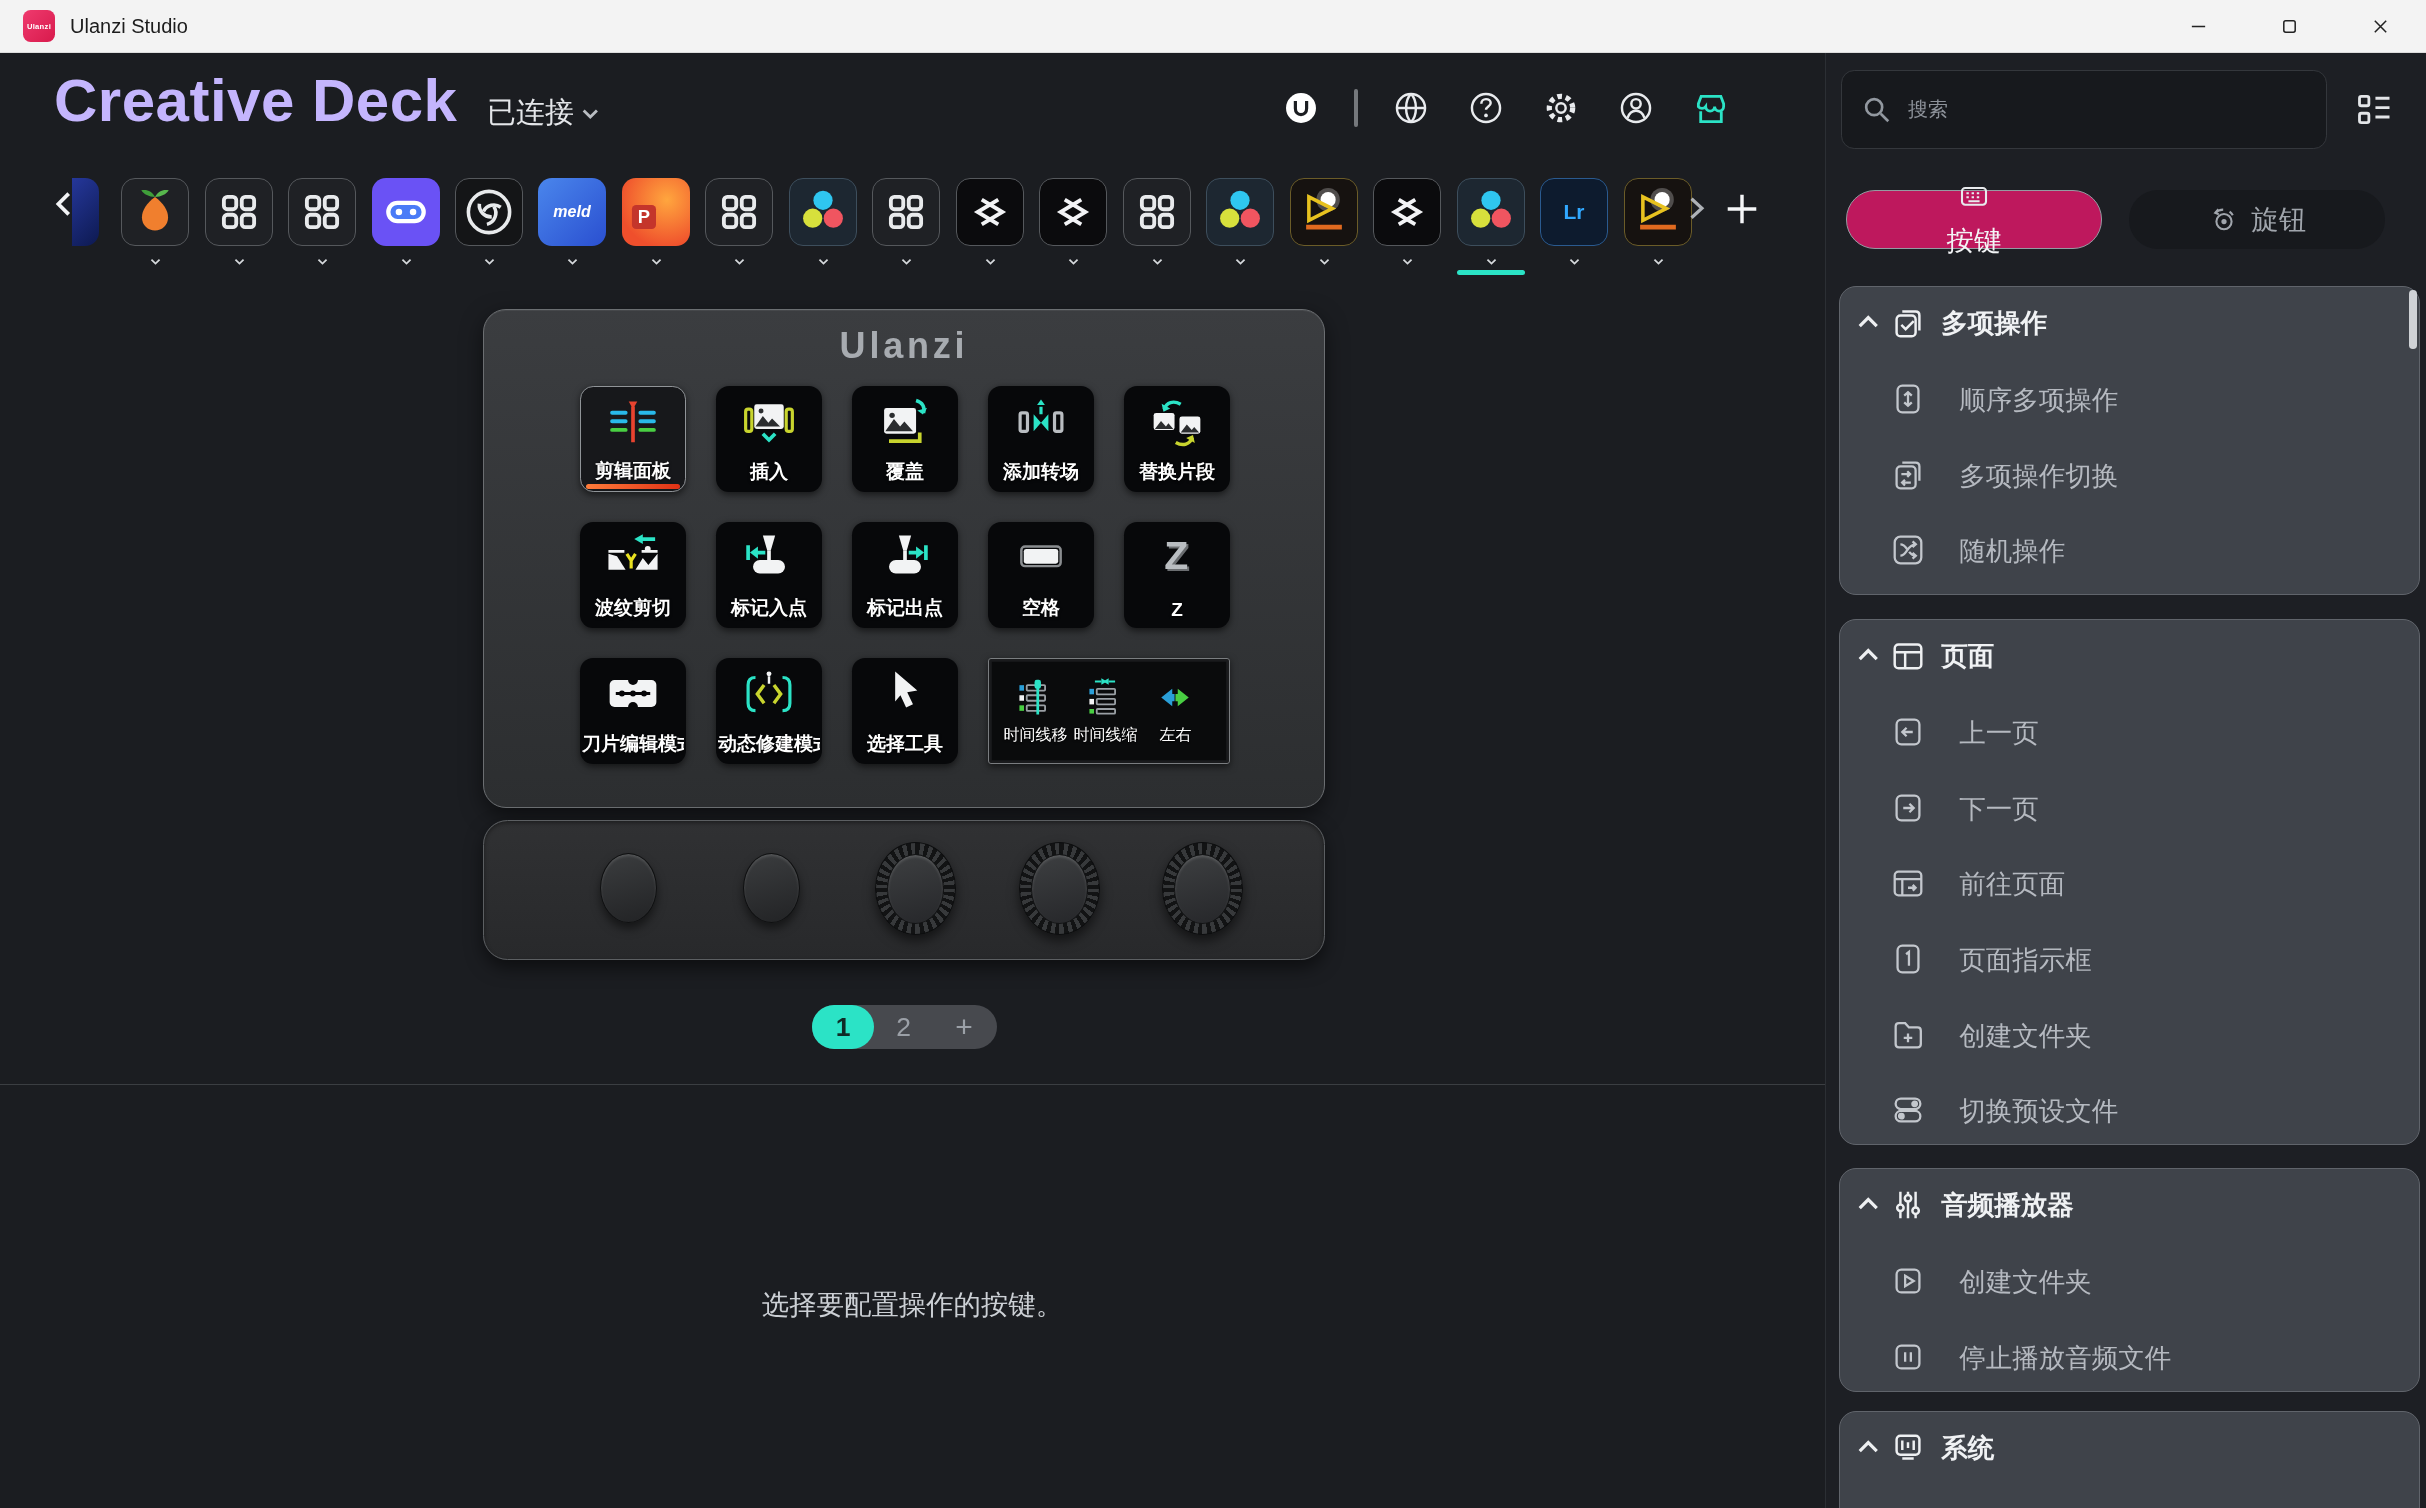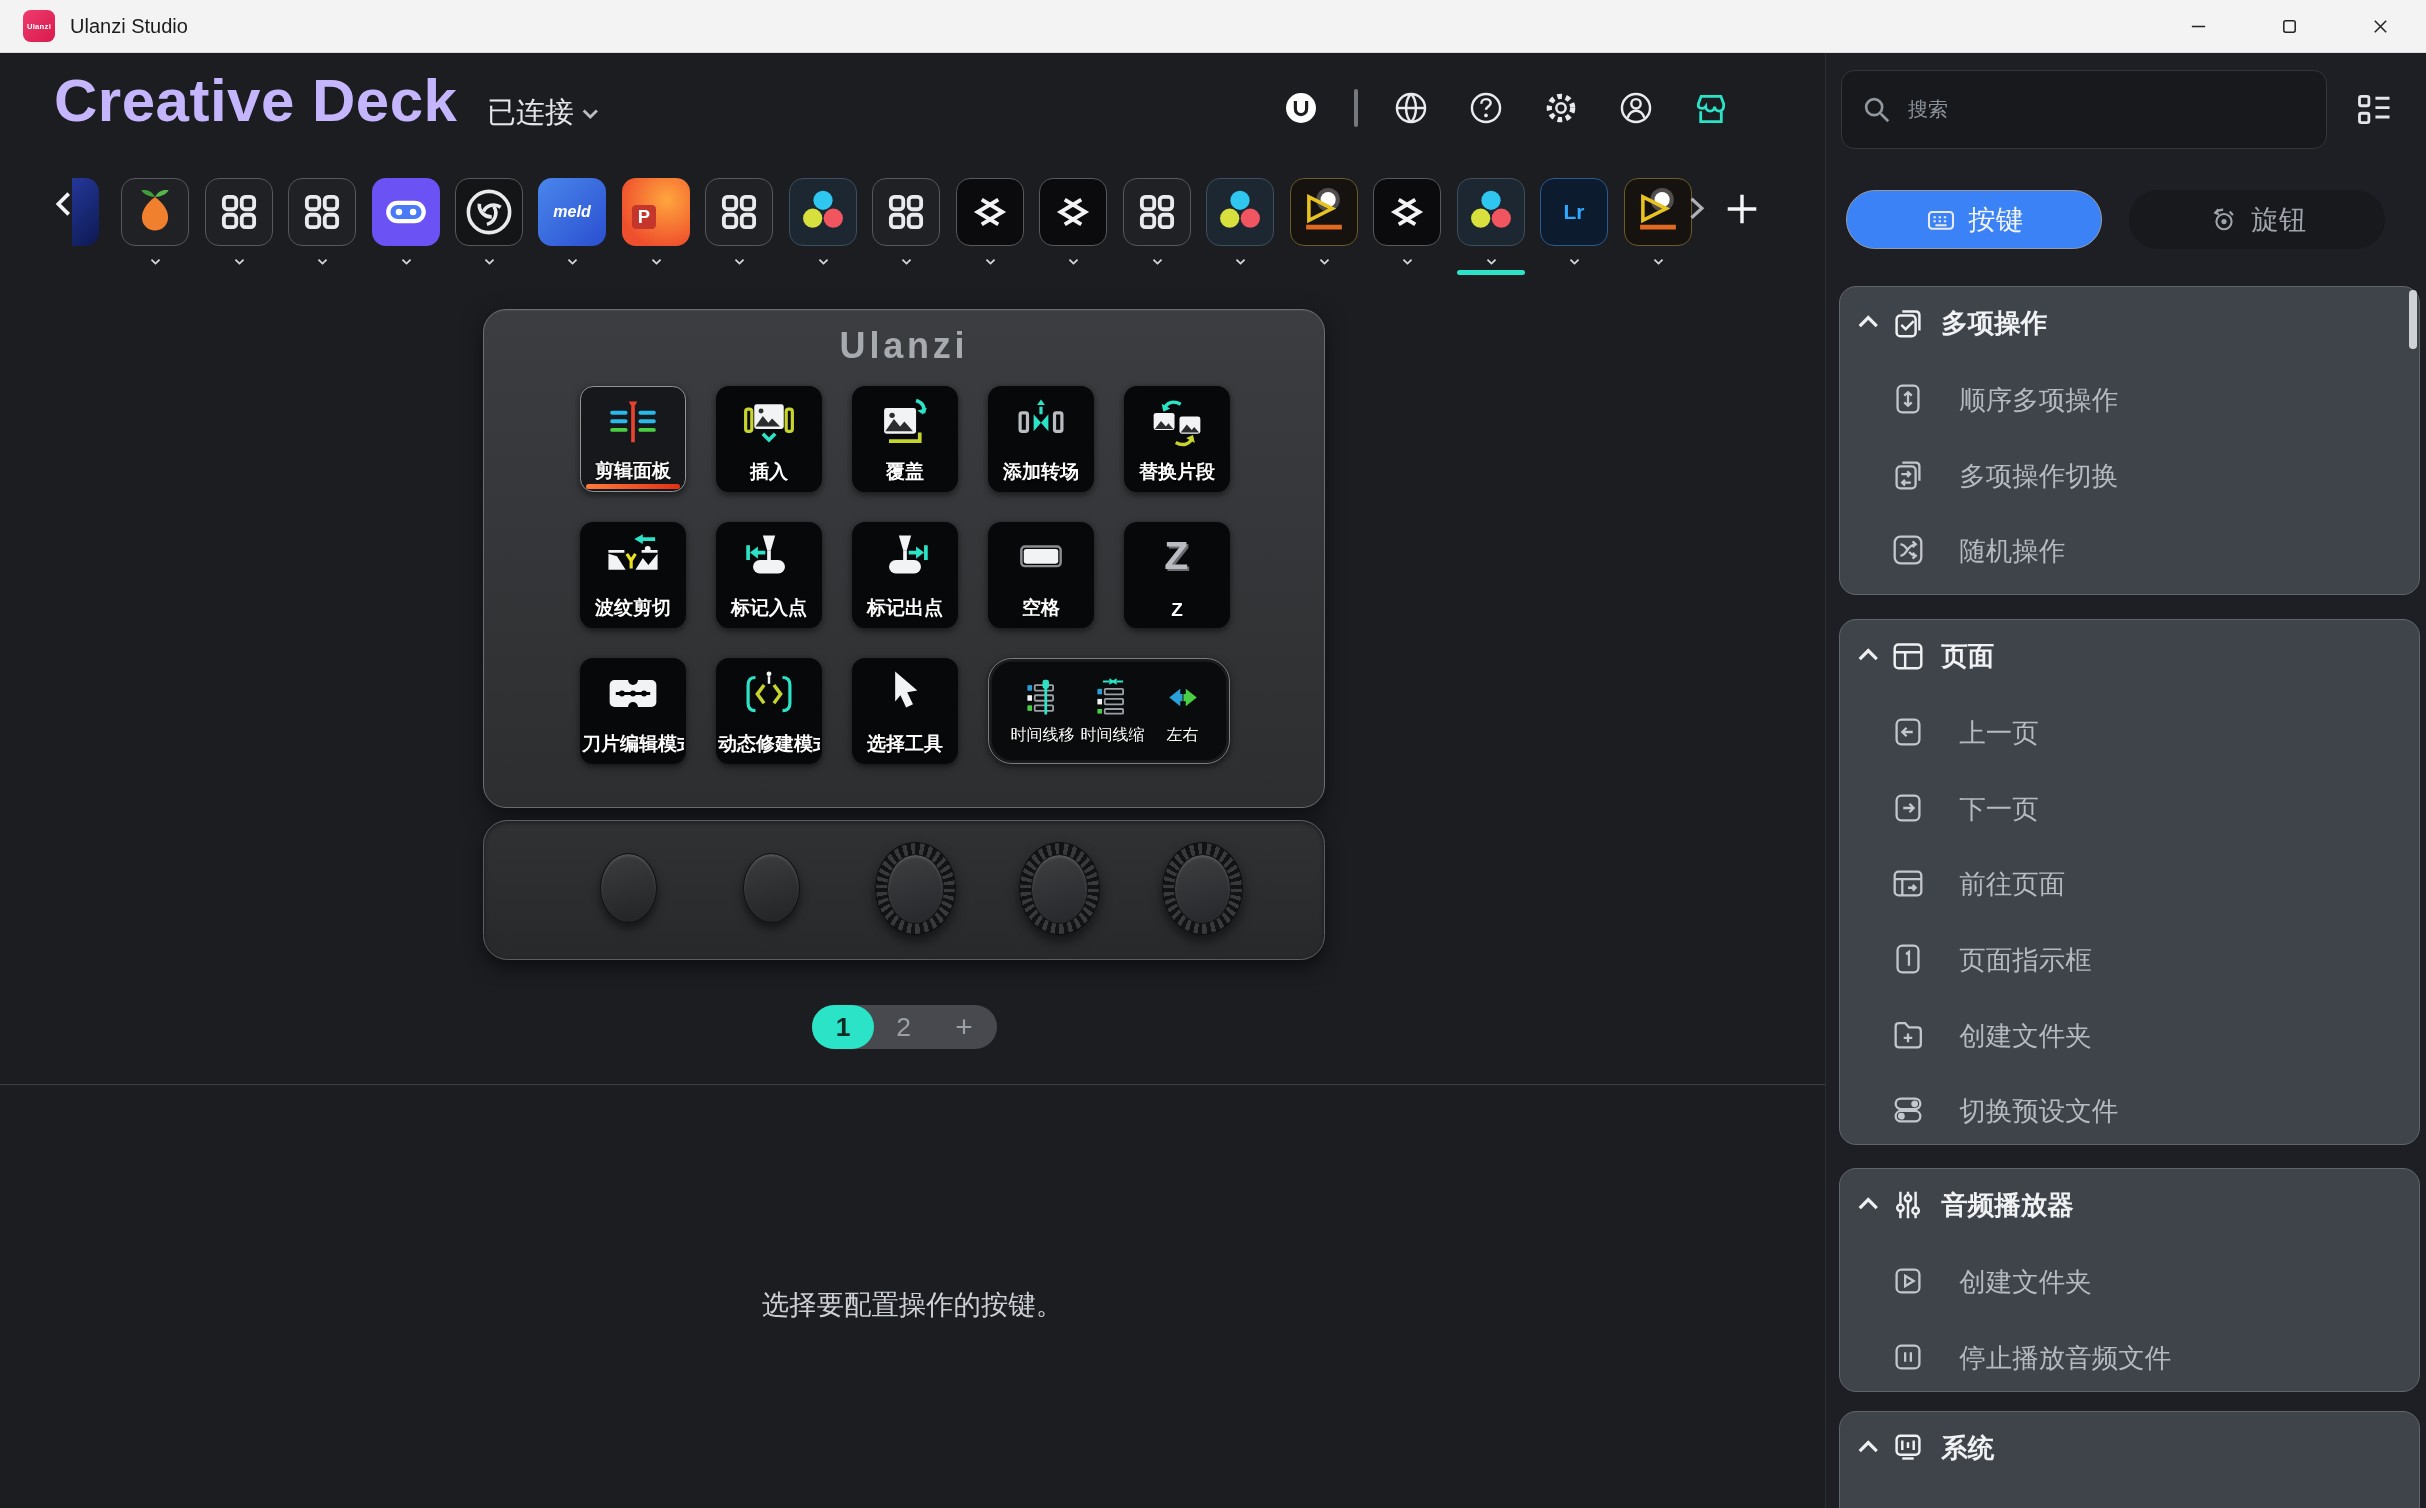--- a/index.html
+++ b/index.html
@@ -58,23 +58,23 @@
           grid-template-columns:repeat(5,106px); grid-auto-rows:106px; gap:30px; }
   .key { position:relative; width:106px; height:106px; border-radius:13.2px; background:#07080a;
          box-shadow:0 2.8px 7.6px rgba(0,0,0,.55); }
   .key .kicon { position:absolute; left:50%; top:5.7px; transform:translateX(-50%); width:59px; height:59px; }
   .key .klabel { position:absolute; left:1.9px; right:1.9px; bottom:6.6px; text-align:center; font-size:19px;
                  font-weight:600; color:#fff; white-space:nowrap; overflow:hidden;
                  text-shadow:0 0.9px 2.8px rgba(0,0,0,.9); }
   .key.selected { background:#17181b; border:1.9px solid #909498; }
   .key.selected::after { content:""; position:absolute; left:4.7px; right:4.7px; bottom:1.9px; height:4.7px;
                  border-radius:2.8px; background:linear-gradient(90deg,#ff7c3a,#e03115); }
-  .key-group { grid-column:span 2; position:relative; width:242px; height:106px; border-radius:24px;
+  .key-group { grid-column:span 2; position:relative; width:242px; height:106px; border-radius:3px;
                background:#0a0b0c; border:1.9px solid #7a7d80; box-shadow:0 0 0 2.8px #1a1b1d inset,0 2.8px 7.6px rgba(0,0,0,.55);
-               display:flex; align-items:center; justify-content:flex-end; padding:5.7px 11.4px; }
+               display:flex; align-items:center; justify-content:flex-start; padding:5.7px 11.4px; }
   .mini { width:70px; display:flex; flex-direction:column; align-items:center; }
   .mini svg { width:44px; height:44px; }
   .mini .mlabel { margin-top:2.8px; font-size:16px; color:#fff; white-space:nowrap;
                   text-shadow:0 0.9px 1.9px rgba(0,0,0,.9); }
 
   
   .knobpanel { position:absolute; left:483px; top:820px; width:842px; height:140px; border-radius:24.6px;
                background:linear-gradient(180deg,#303133,#28292b); border:1.9px solid #5c5f62;
                box-shadow:0 7.6px 17px rgba(0,0,0,.5), inset 0 1.9px 4.7px rgba(0,0,0,.4); }
   .knob-s { position:absolute; width:57px; height:70px; border-radius:50%;
@@ -106,21 +106,21 @@
             background:#17191d; border:0.9px solid #34373c; display:flex; align-items:center; padding:0 19px; }
   .search svg { width:32px; height:32px; stroke:#9298a0; stroke-width:2.8; fill:none; flex:none; }
   .search input { flex:1; margin-left:15px; background:transparent; border:none; outline:none;
                   font-size:20px; color:#e8eaed; font-family:inherit; }
   .search input::placeholder { color:#8d929a; }
   .view-toggle { position:absolute; left:526px; top:34px; }
   .view-toggle svg { width:45px; height:45px; stroke:#e3e5e8; stroke-width:3; fill:none; }
   .sbtab { position:absolute; top:137px; width:256px; height:59px; border-radius:29px;
            display:flex; align-items:center; justify-content:center; gap:11.4px; font-size:27.4px; }
   .sbtab svg { width:32px; height:32px; stroke:#e8eaed; stroke-width:2.6; fill:none; }
-  .sbtab.active { left:20px; background:#3b82f6; border:1.4px solid #959aa1; color:#f3f4f6; }
+  .sbtab.active { left:20px; background:#be185d; border:1.4px solid #959aa1; color:#f3f4f6;flex-direction:column; }
   .sbtab.idle { left:303px; background:#17191d; color:#a0a5ac; }
   .sbtab.idle svg { stroke:#a0a5ac; }
   .card { position:absolute; left:13.2px; width:581px; background:#3f434a; border:1.4px solid #60646b;
           border-radius:17px; overflow:hidden; }
   .sec-head { position:absolute; left:0; top:13.2px; height:45px; width:100%; display:flex; align-items:center; }
   .sec-head .chev { position:absolute; left:15px; width:26.5px; height:26.5px; }
   .sec-head .chev svg { width:26.5px; height:26.5px; stroke:#eef0f2; stroke-width:3.4; fill:none; }
   .sec-head .sicon { position:absolute; left:49px; width:38px; height:38px; }
   .sec-head .sicon svg { width:38px; height:38px; stroke:#eef0f2; stroke-width:2.6; fill:none; }
   .sec-title { position:absolute; left:101px; font-size:26.5px; font-weight:700; color:#f0f2f4; }

